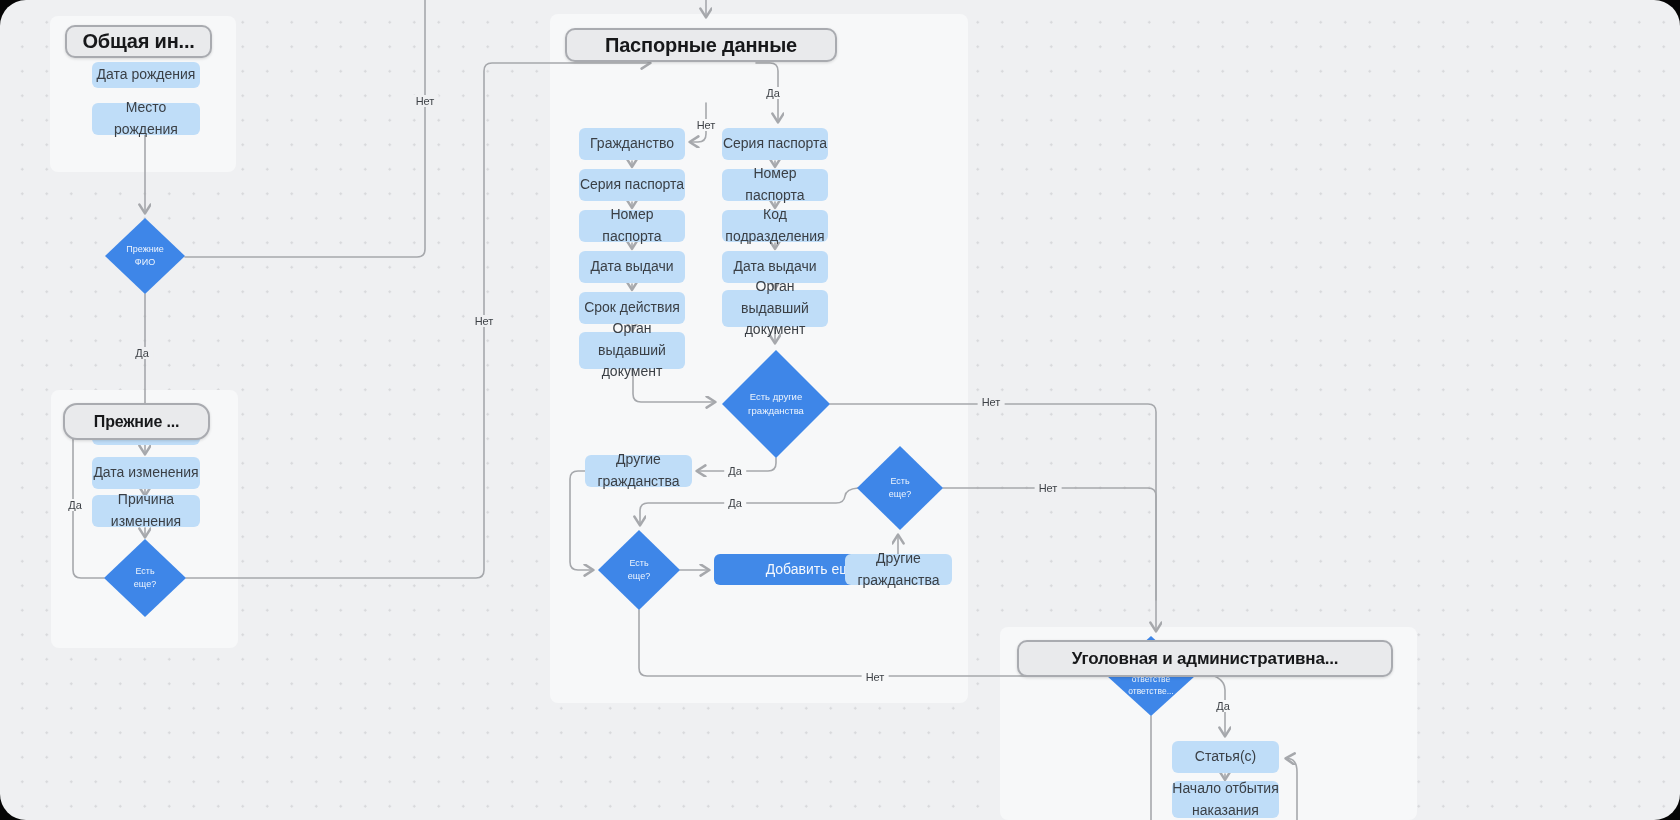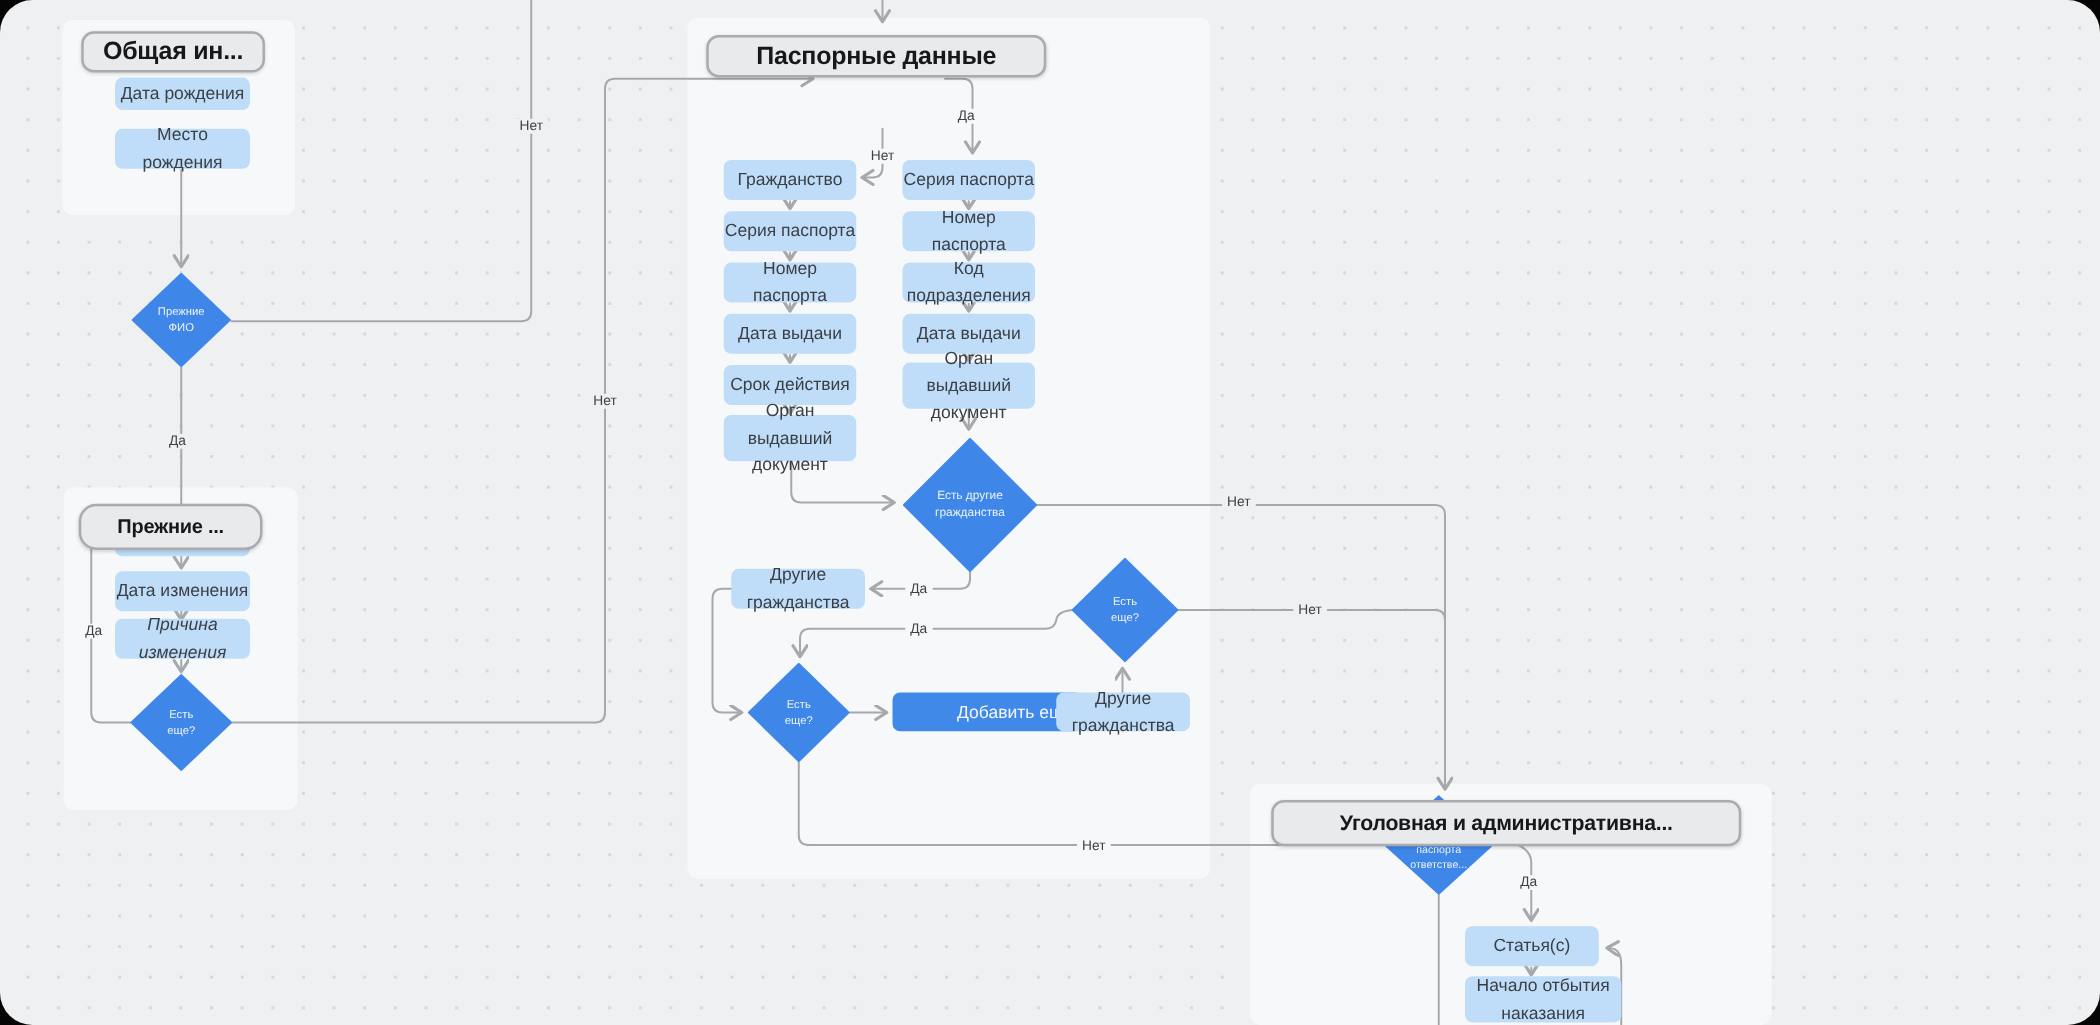--- a/index.html
+++ b/index.html
@@ -101,21 +101,21 @@
 
   <div class="diamond" style="left:105px;top:218px;width:80px;height:76px;">
     <span>Прежние</span>
     <span>ФИО</span>
   </div>
 
   <div class="node" style="left:92px;top:413px;width:108px;height:32px;"></div>
   <div class="node" style="left:92px;top:457px;width:108px;height:32px;">
     <span>Дата изменения</span>
   </div>
-  <div class="node" style="left:92px;top:495px;width:108px;height:32px;font-style:italic;">
+  <div class="node" style="left:92px;top:495px;width:108px;height:32px;">
     <span>Причина изменения</span>
   </div>
   <div class="diamond" style="left:104px;top:539px;width:82px;height:78px;">
     <span>Есть</span>
     <span>еще?</span>
   </div>
 
 
   <div class="node" style="left:579px;top:128px;width:106px;height:32px;">
     <span>Гражданство</span>
@@ -175,27 +175,27 @@
   <div class="node" style="left:845px;top:554px;width:107px;height:31px;">
     <span>Другие гражданства</span>
   </div>
 
   <div class="diamond" style="left:857px;top:446px;width:86px;height:84px;">
     <span>Есть</span>
     <span>еще?</span>
   </div>
 
   <div class="diamond" style="left:1107px;top:636px;width:88px;height:80px;font-size:8.5px;padding-top:18px;box-sizing:border-box;">
-    <span>паспорта</span>
+    <span>ответстве</span>
     <span>ответстве...</span>
   </div>
   <div class="node" style="left:1172px;top:741px;width:107px;height:32px;">
     <span>Статья(с)</span>
   </div>
-  <div class="node" style="left:1172px;top:781px;width:125px;height:37px;">
+  <div class="node" style="left:1172px;top:781px;width:107px;height:37px;">
     <span>Начало отбытия</span>
     <span>наказания</span>
   </div>
 
   <div class="edge-label lbg-canvas" style="left:425px;top:101px;">Нет</div>
   <div class="edge-label lbg-canvas" style="left:142px;top:353px;">Да</div>
   <div class="edge-label lbg-panel" style="left:75px;top:505px;">Да</div>
   <div class="edge-label lbg-canvas" style="left:484px;top:321px;">Нет</div>
   <div class="edge-label lbg-panel" style="left:773px;top:93px;">Да</div>
   <div class="edge-label lbg-panel" style="left:706px;top:125px;">Нет</div>

